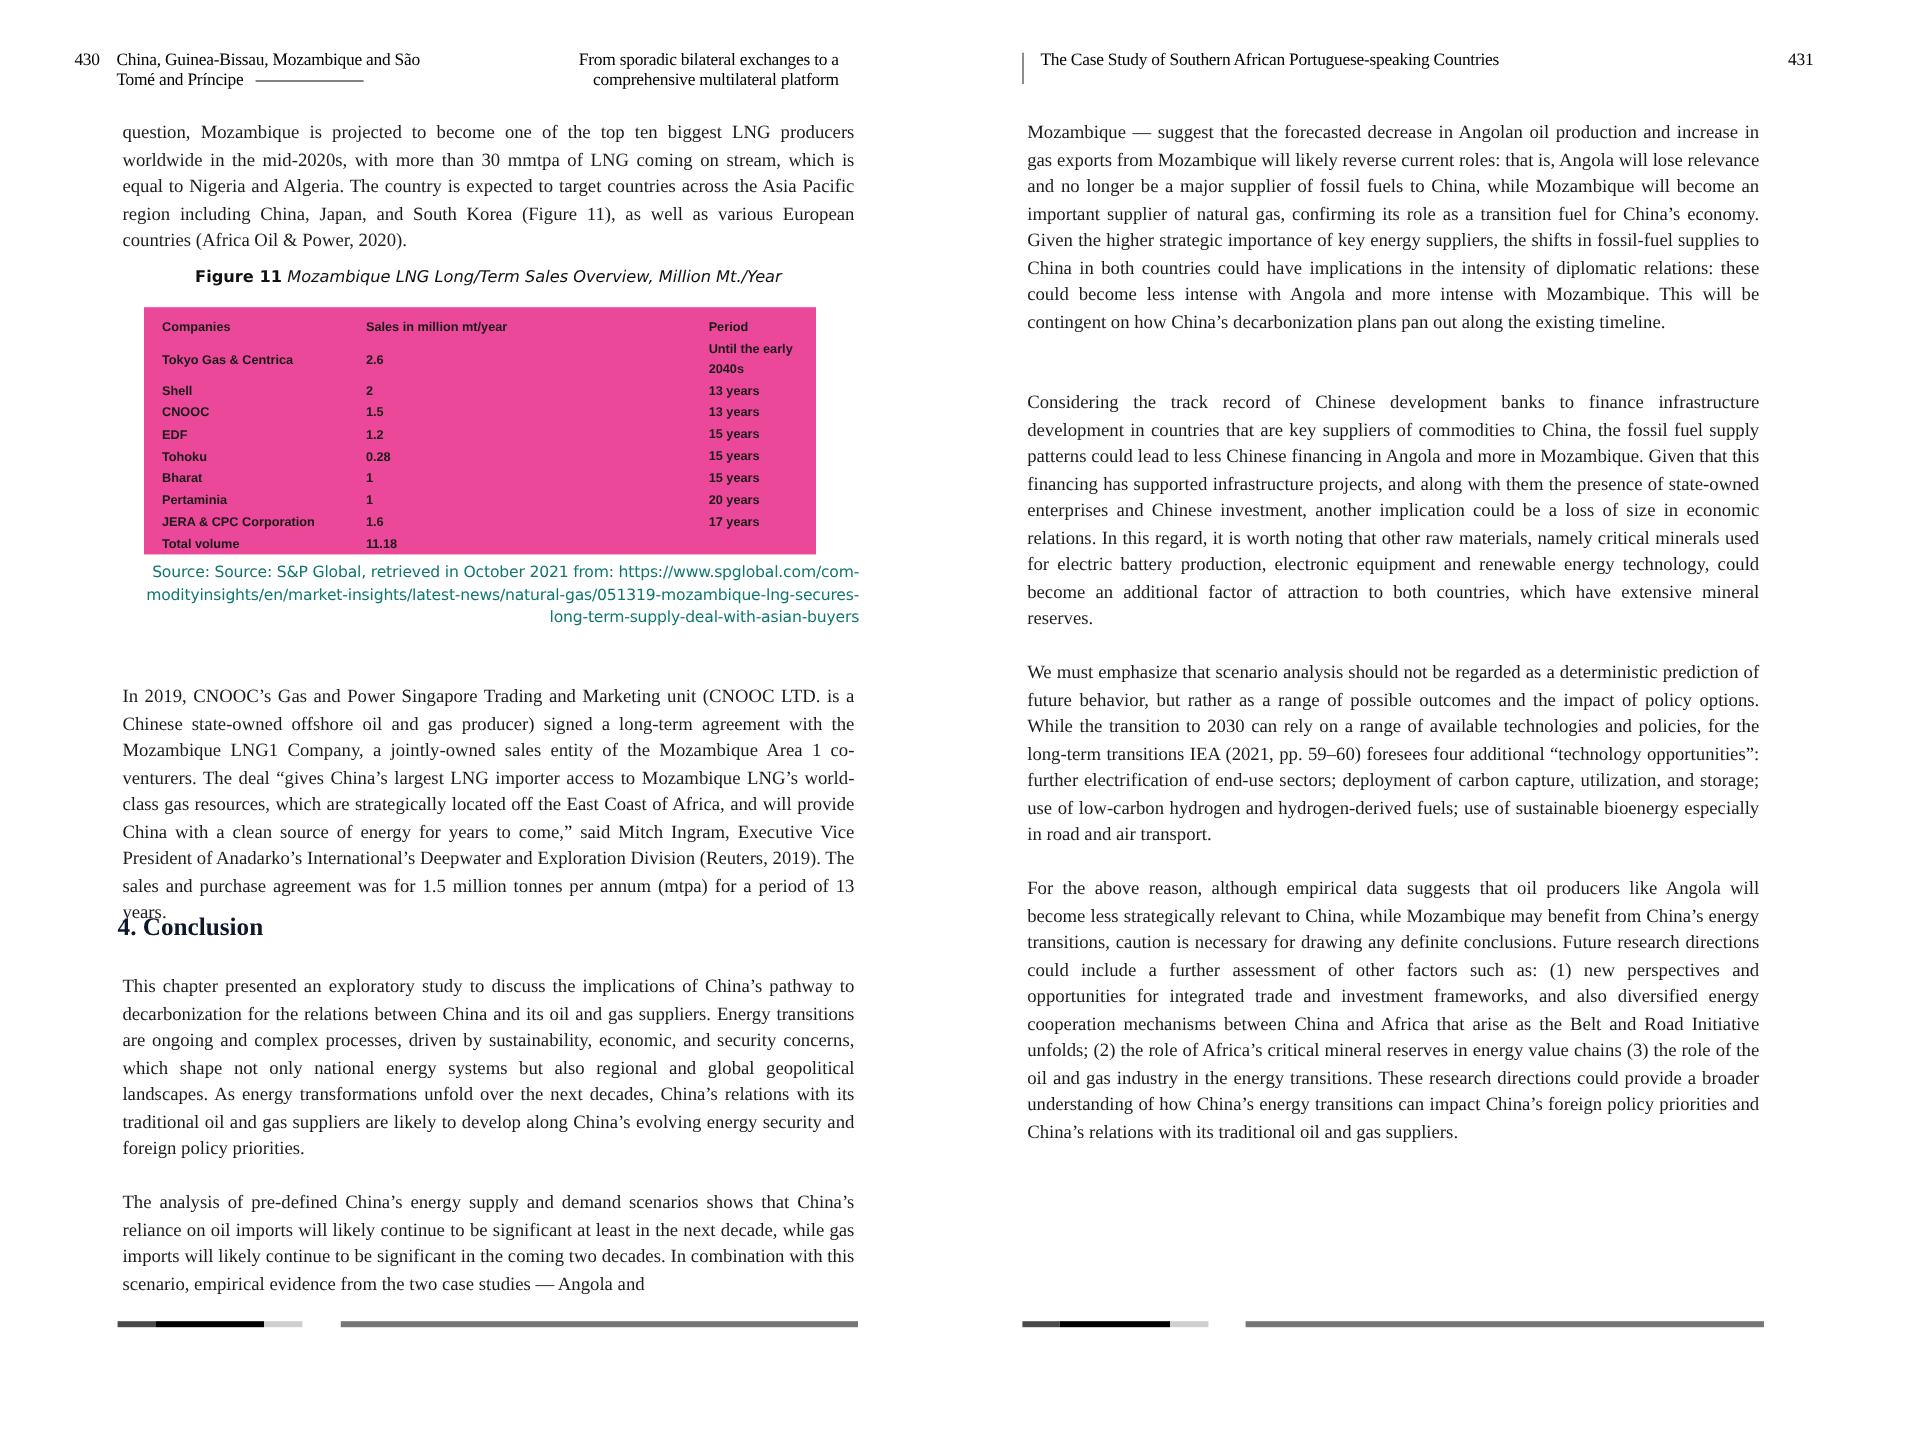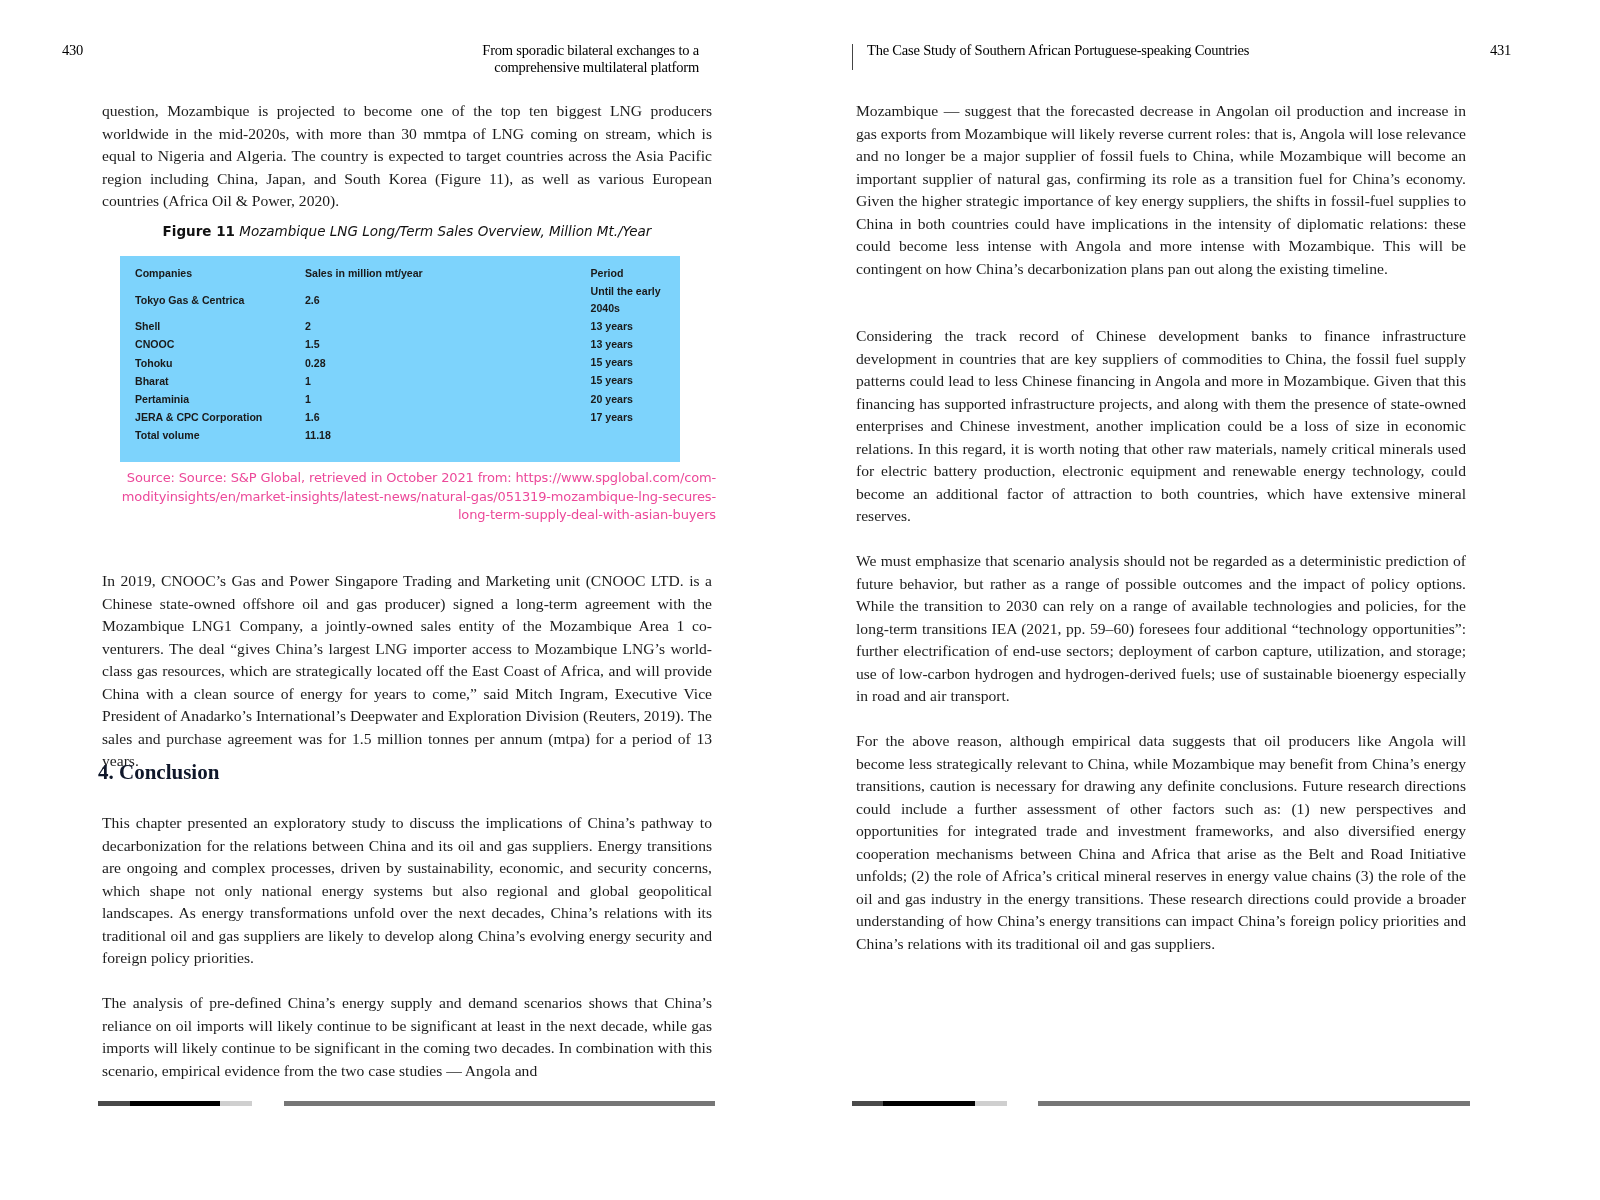--- a/index.html
+++ b/index.html
@@ -26,41 +26,44 @@
     .col { position: absolute; width: 618px; }
     .page-left .col { left: 98px; }
     .page-right .col { left: 52px; }
     .para { font-size: 15.6px; line-height: 22.5px; text-align: justify; margin: 4px; }
 
     
     .fig-caption { position: absolute; left: 98px; top: 223px; width: 618px; text-align: center;
       font-family: "DejaVu Sans", "Liberation Sans", sans-serif; font-size: 13.5px; color: #111; }
     .fig-caption .label { font-weight: bold; }
     .fig-caption .title { font-style: italic; }
-    .fig-table { position: absolute; left: 120px; top: 256px; width: 560px; height: 206px; background: #7dd3fc; }
+    .fig-table { position: absolute; left: 120px; top: 256px; width: 560px; height: 206px; background: #ec4899; }
     .fig-table table { border-collapse: collapse; position: absolute; left: 15px; top: 8px;
       font-family: "Liberation Sans", "DejaVu Sans", sans-serif; font-size: 10.6px; font-weight: bold; color: #1a1a1a; }
     .fig-table td { padding: 0; height: 18.2px; vertical-align: middle; }
     .fig-table td.c1 { width: 171px; }
     .fig-table td.c2 { width: 288px; }
     .fig-table td.c3 { width: 90px; line-height: 17px; }
     .fig-table tr.tall td { height: 35px; }
     .fig-source { position: absolute; left: 98px; top: 469px; width: 618px; text-align: right;
-      font-family: "DejaVu Sans", "Liberation Sans", sans-serif; font-size: 13px; line-height: 18.5px; color: #ec4899; letter-spacing: -0.15px; }
+      font-family: "DejaVu Sans", "Liberation Sans", sans-serif; font-size: 13px; line-height: 18.5px; color: #0f766e; letter-spacing: -0.15px; }
 
     h2.section { position: absolute; left: 98px; top: 760px; margin: 0; font-size: 21px; font-weight: bold; color: #0f172a; }
 
     
     .fbar { position: absolute; top: 1101px; height: 5px; }
   </style>
 </head>
 <body>
 
 <div class="page page-left">
   <div class="rh rh-num-left">430</div>
+  <div class="rh rh-title-left">
+    <span>China, Guinea-Bissau, Mozambique and São Tomé and Príncipe</span><span class="rh-rule"></span>
+  </div>
   <div class="rh rh-sub-left">From sporadic bilateral exchanges to a comprehensive multilateral platform</div>
 
   <div class="col" style="top:96px;">
     <p class="para">question, Mozambique is projected to become one of the top ten biggest LNG producers worldwide in the mid-2020s, with more than 30 mmtpa of LNG coming on stream, which is equal to Nigeria and Algeria. The country is expected to target countries across the Asia Pacific region including China, Japan, and South Korea (Figure 11), as well as various European countries (Africa Oil &amp; Power, 2020).</p>
   </div>
 
   <div class="fig-caption">
     <span class="label">Figure 11</span>
     <span class="title">Mozambique LNG Long/Term Sales Overview, Million Mt./Year</span>
   </div>
@@ -80,20 +83,25 @@
       </tr>
       <tr>
         <td class="c1">Shell</td>
         <td class="c2">2</td>
         <td class="c3">13 years</td>
       </tr>
       <tr>
         <td class="c1">CNOOC</td>
         <td class="c2">1.5</td>
         <td class="c3">13 years</td>
+      </tr>
+      <tr>
+        <td class="c1">EDF</td>
+        <td class="c2">1.2</td>
+        <td class="c3">15 years</td>
       </tr>
       <tr>
         <td class="c1">Tohoku</td>
         <td class="c2">0.28</td>
         <td class="c3">15 years</td>
       </tr>
       <tr>
         <td class="c1">Bharat</td>
         <td class="c2">1</td>
         <td class="c3">15 years</td>

